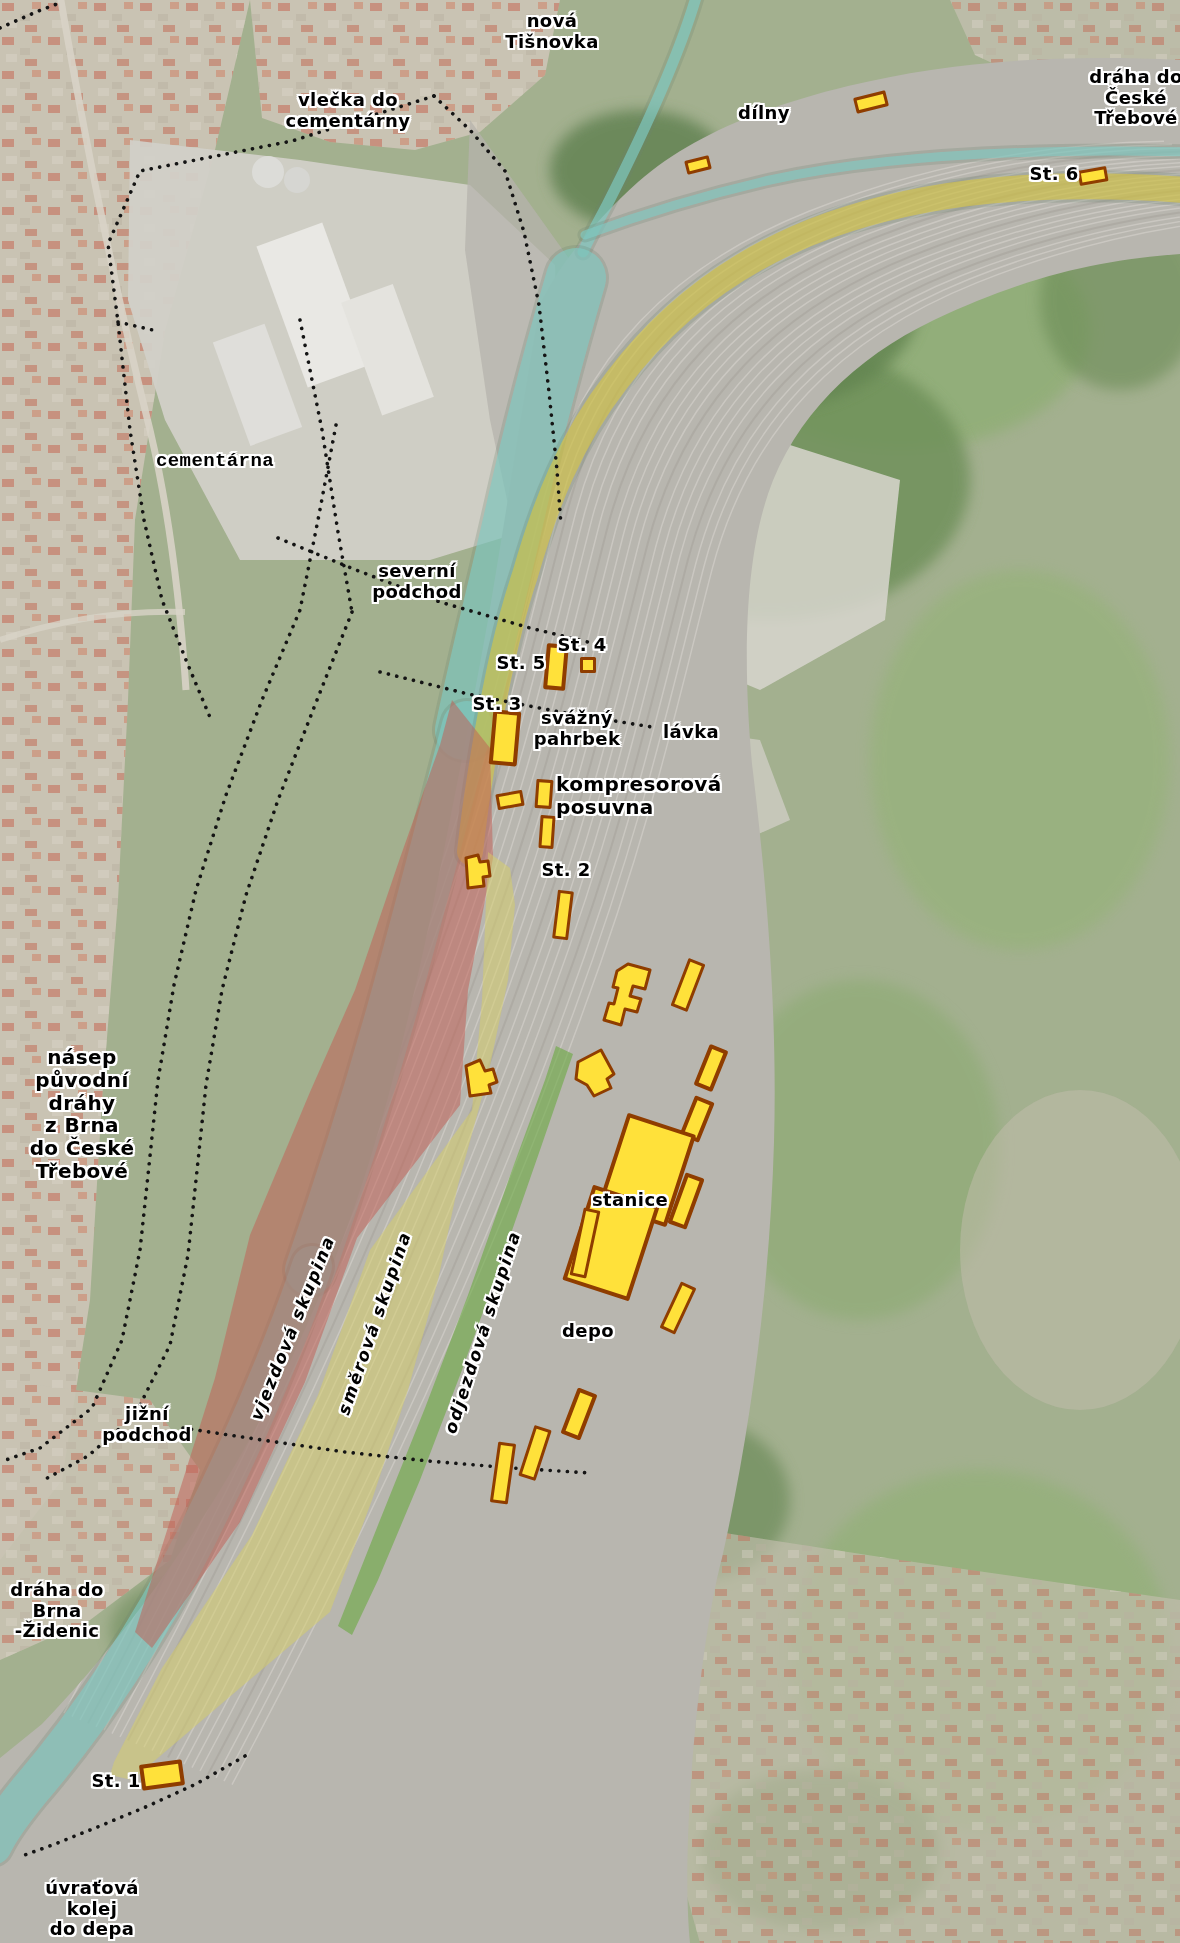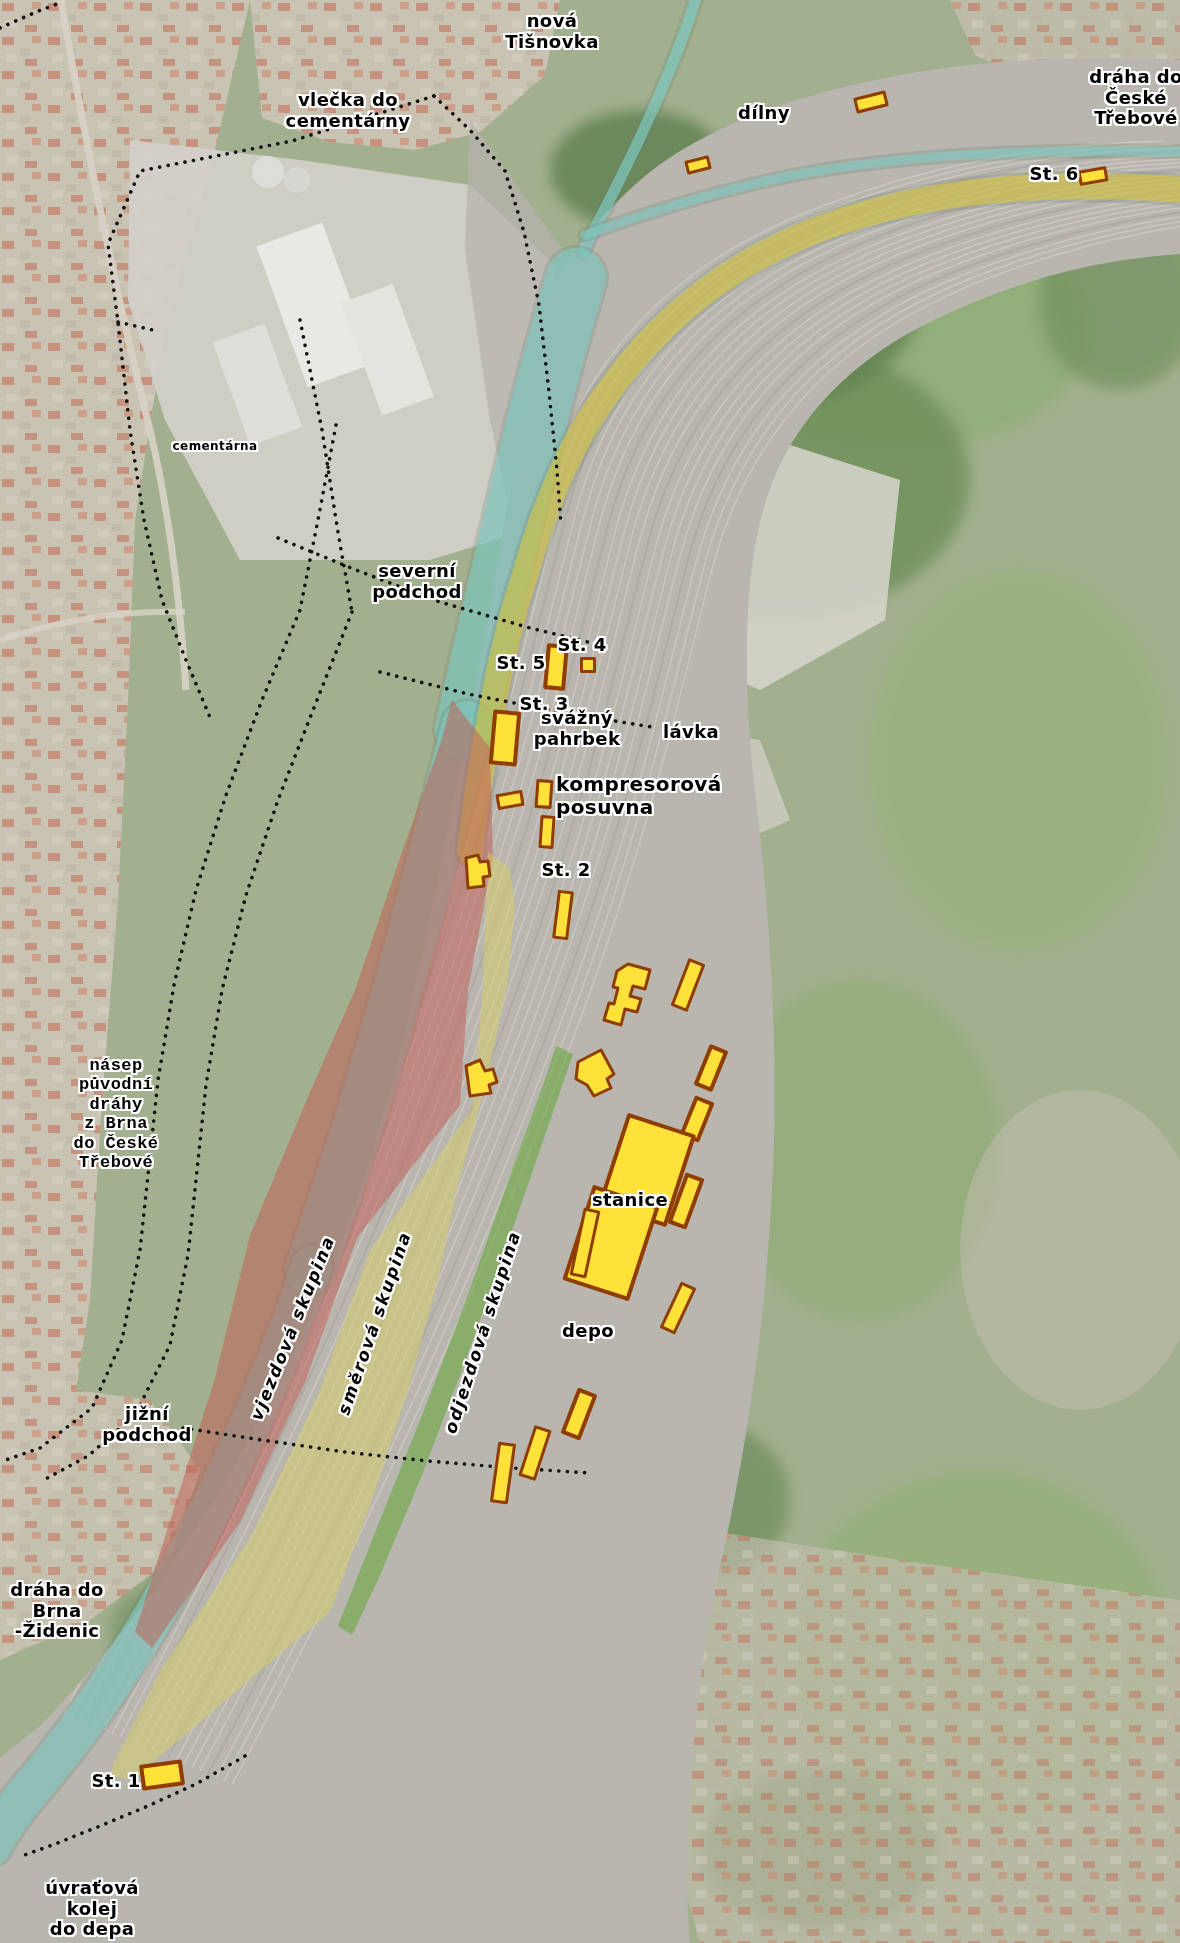--- a/index.html
+++ b/index.html
@@ -177,51 +177,51 @@
         <div>dílny</div>
       </div>
       <div class="map-label" style="left: 1136px; top: 98px;">
         <div>dráha do</div>
         <div>České</div>
         <div>Třebové</div>
       </div>
       <div class="map-label" style="left: 1054px; top: 174px;">
         <div>St. 6</div>
       </div>
-      <div class="map-label" style="left: 215px; top: 447px; font-size: 12px;">
+      <div class="map-label" style="left: 215px; top: 462px; font-size: 19px; font-family: Liberation Mono, monospace;">
         <div>cementárna</div>
       </div>
       <div class="map-label" style="left: 417px; top: 582px;">
         <div>severní</div>
         <div>podchod</div>
       </div>
       <div class="map-label" style="left: 521px; top: 663px;">
         <div>St. 5</div>
       </div>
       <div class="map-label" style="left: 582px; top: 645px;">
         <div>St. 4</div>
       </div>
-      <div class="map-label" style="left: 497px; top: 704px; margin-left: 47px;">
+      <div class="map-label" style="left: 497px; top: 704px;">
         <div>St. 3</div>
       </div>
       <div class="map-label" style="left: 577px; top: 729px;">
         <div>svážný</div>
         <div>pahrbek</div>
       </div>
       <div class="map-label" style="left: 691px; top: 732px;">
         <div>lávka</div>
       </div>
       <div class="map-label" style="left: 556px; top: 796px; font-size: 20px; text-align: left; transform: translate(0px, -50%);">
         <div>kompresorová</div>
         <div>posuvna</div>
       </div>
       <div class="map-label" style="left: 566px; top: 870px;">
         <div>St. 2</div>
       </div>
-      <div class="map-label" style="left: 116px; top: 1114px; font-size: 17px; font-family: Liberation Mono, monospace;">
+      <div class="map-label" style="left: 82px; top: 1114px; font-size: 20px;">
         <div>násep</div>
         <div>původní</div>
         <div>dráhy</div>
         <div>z Brna</div>
         <div>do České</div>
         <div>Třebové</div>
       </div>
       <div class="map-label" style="left: 630px; top: 1200px;">
         <div>stanice</div>
       </div>

